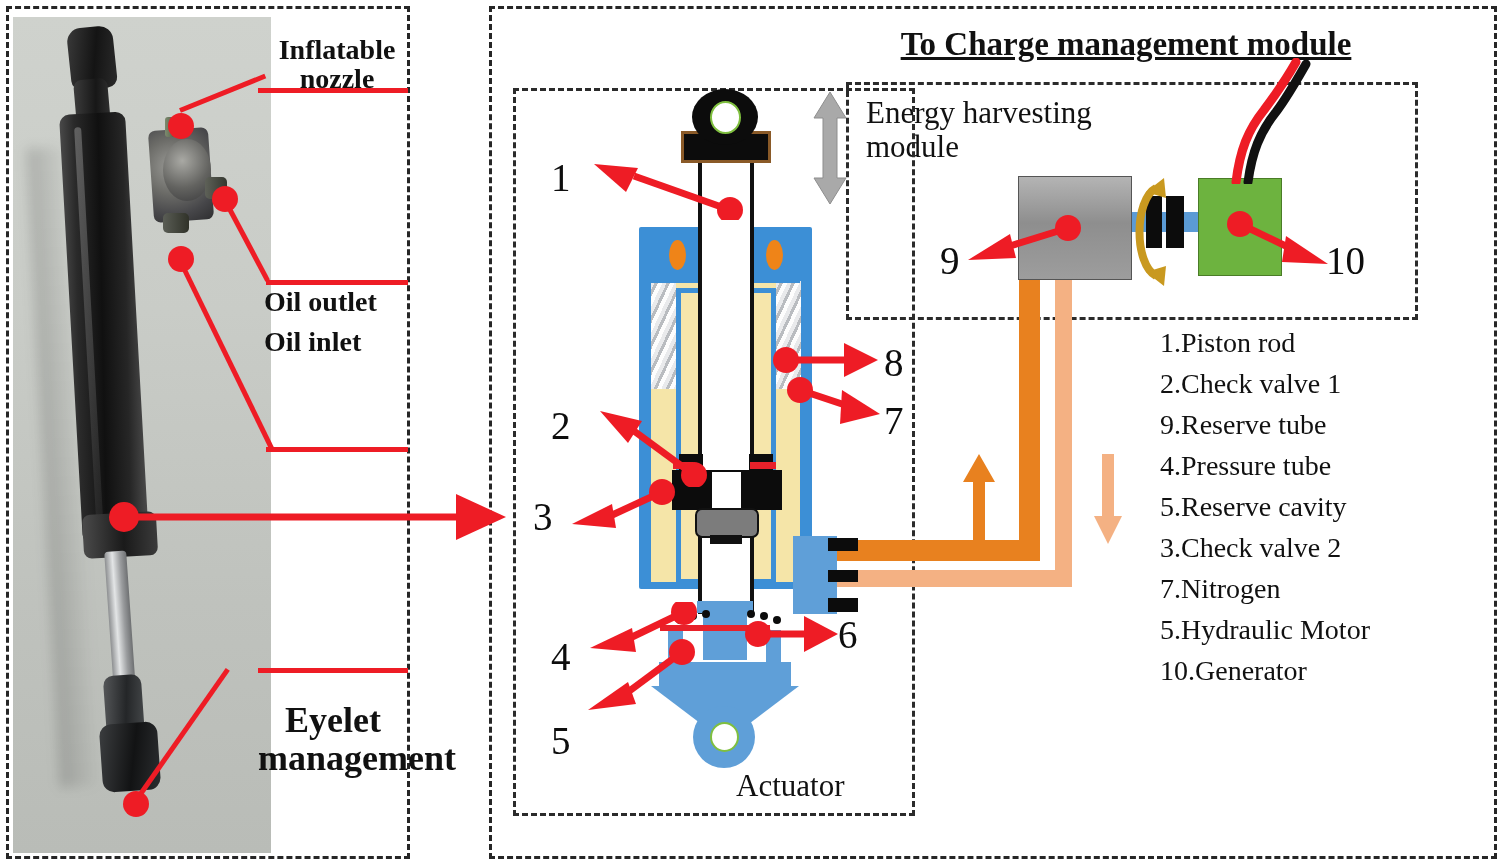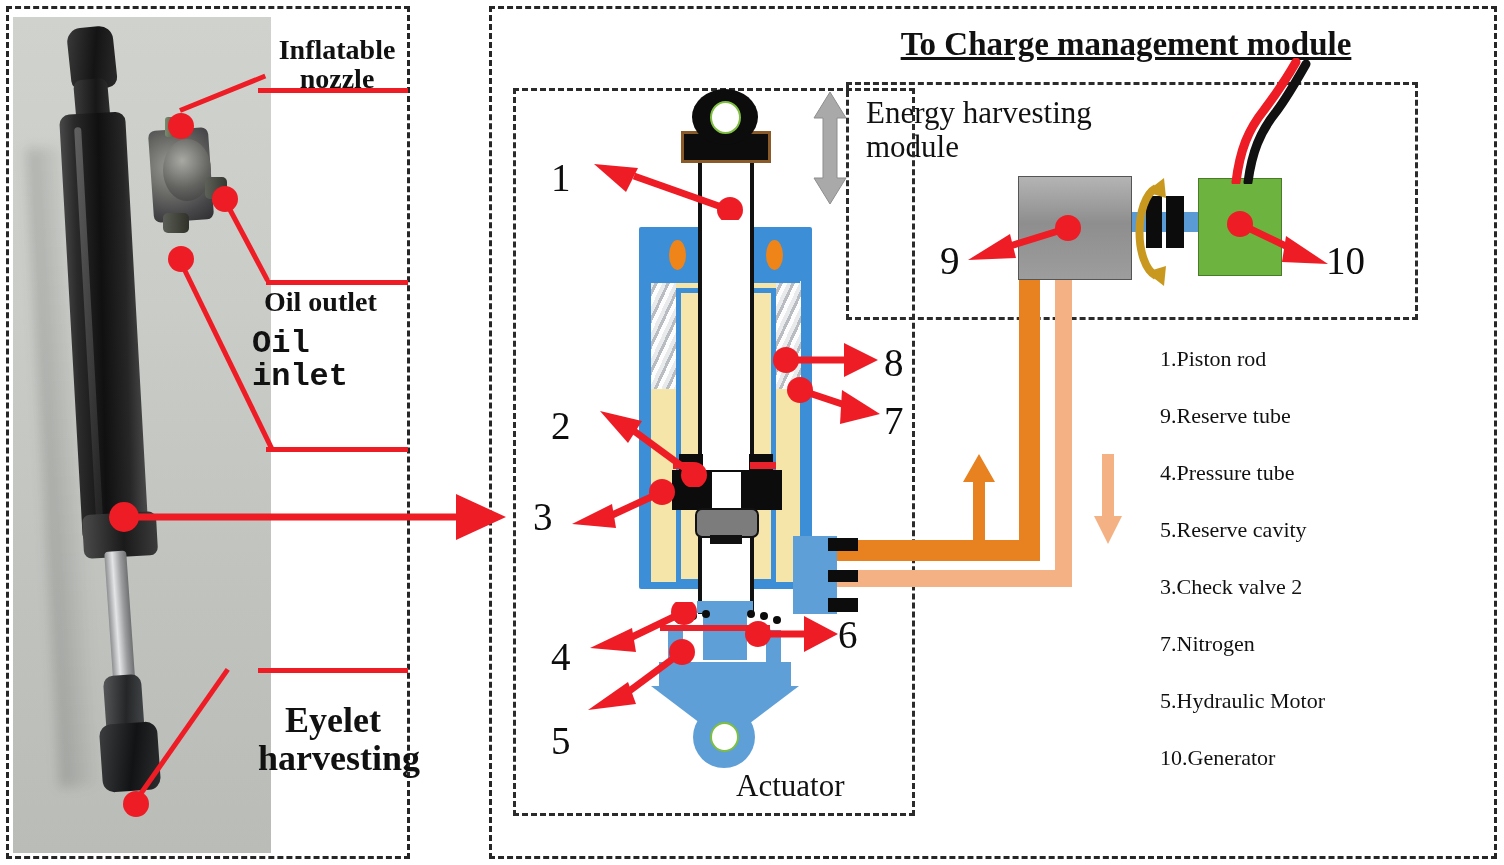--- a/index.html
+++ b/index.html
@@ -164,21 +164,21 @@
   
   #motor-box{left:1018px;top:176px;width:114px;height:104px;
      background:linear-gradient(180deg,#b4b4b4,#8e8e8e 45%,#9d9d9d);border:1px solid #555;box-sizing:border-box;}
   #gen-box{left:1198px;top:178px;width:84px;height:98px;background:#6db33f;border:1px solid #4a7c27;box-sizing:border-box;}
   #shaft{left:1128px;top:212px;width:76px;height:20px;background:#5b9bd5;}
   #coup-a{left:1146px;top:196px;width:16px;height:52px;background:#0c0c0c;}
   #coup-b{left:1166px;top:196px;width:18px;height:52px;background:#0c0c0c;}
 
   
   #legend{left:1160px;top:322px;width:330px;}
-  #legend .li{font-size:22px;line-height:41px;white-space:nowrap;margin-top:16px;}
+  #legend .li{font-size:28px;line-height:41px;white-space:nowrap;}
 
   .num{position:absolute;font-size:39px;font-weight:400;color:#0d0d0d;}
 </style>
 </head>
 <body>
 
 <div class="dashed" id="left-panel">
   <div id="photo">
     <div class="ph" id="photo-shadow"></div>
     <div class="ph" id="damper-top-eye"></div>
@@ -203,28 +203,28 @@
 </div>
 <div class="lead" style="left:258px;top:88px;width:150px;height:5px;"></div>
 <div class="lead" style="left:180px;top:108px;width:92px;height:5px;transform:rotate(-22deg);transform-origin:left center;"></div>
 <div class="dot" style="left:168px;top:113px;width:26px;height:26px;"></div>
 
 <div class="ltext" style="left:264px;top:288px;width:150px;font-size:28px;"><span>Oil outlet</span></div>
 <div class="lead" style="left:266px;top:280px;width:142px;height:5px;"></div>
 <div class="lead" style="left:224px;top:196px;width:93px;height:5px;transform:rotate(62deg);transform-origin:left center;"></div>
 <div class="dot" style="left:212px;top:186px;width:26px;height:26px;"></div>
 
-<div class="ltext" style="left:252px;top:322px;width:160px;font-size:32px;top:328px;font-family:Liberation Mono, monospace;"><span>Oil inlet</span></div>
+<div class="ltext" style="left:264px;top:322px;width:160px;font-size:28px;top:328px;"><span>Oil inlet</span></div>
 <div class="lead" style="left:266px;top:447px;width:142px;height:5px;"></div>
 <div class="lead" style="left:180px;top:258px;width:209px;height:5px;transform:rotate(64deg);transform-origin:left center;"></div>
 <div class="dot" style="left:168px;top:246px;width:26px;height:26px;"></div>
 
 <div class="ltext" style="left:258px;top:702px;width:150px;font-size:36px;text-align:center;line-height:1.05;">
   <span>Eyelet</span><br>
-  <span>harvesting</span>
+  <span>management</span>
 </div>
 <div class="lead" style="left:258px;top:672px;width:0;height:0;"></div>
 <div class="lead" style="left:258px;top:672px;width:0;height:0;"></div>
 <div class="lead" style="left:258px;top:668px;width:0;height:0;"></div>
 <div class="lead" style="left:258px;top:667px;width:0;"></div>
 <div class="lead" style="left:258px;top:667px;width:0;height:0;"></div>
 <div class="lead" style="left:258px;top:667px;width:150px;height:5px;top:668px;"></div>
 <div class="lead" style="left:136px;top:798px;width:160px;height:5px;transform:rotate(-55deg);transform-origin:left center;"></div>
 <div class="dot" style="left:123px;top:791px;width:26px;height:26px;"></div>
 
@@ -392,20 +392,21 @@
 </svg>
 
 <svg class="abs" style="left:108px;top:492px;width:400px;height:50px;" viewBox="0 0 400 50">
   <line x1="16" y1="25" x2="352" y2="25" stroke="#ee1c25" stroke-width="7"></line>
   <polygon points="398,25 348,2 348,48" fill="#ee1c25"></polygon>
   <circle cx="16" cy="25" r="15" fill="#ee1c25"></circle>
 </svg>
 
 <div class="abs" id="legend">
   <div class="li">1.Piston rod</div>
+  <div class="li">2.Check valve 1</div>
   <div class="li">9.Reserve tube</div>
   <div class="li">4.Pressure tube</div>
   <div class="li">5.Reserve cavity</div>
   <div class="li">3.Check valve 2</div>
   <div class="li">7.Nitrogen</div>
   <div class="li">5.Hydraulic Motor</div>
   <div class="li">10.Generator</div>
 </div>
 
 </body></html>

